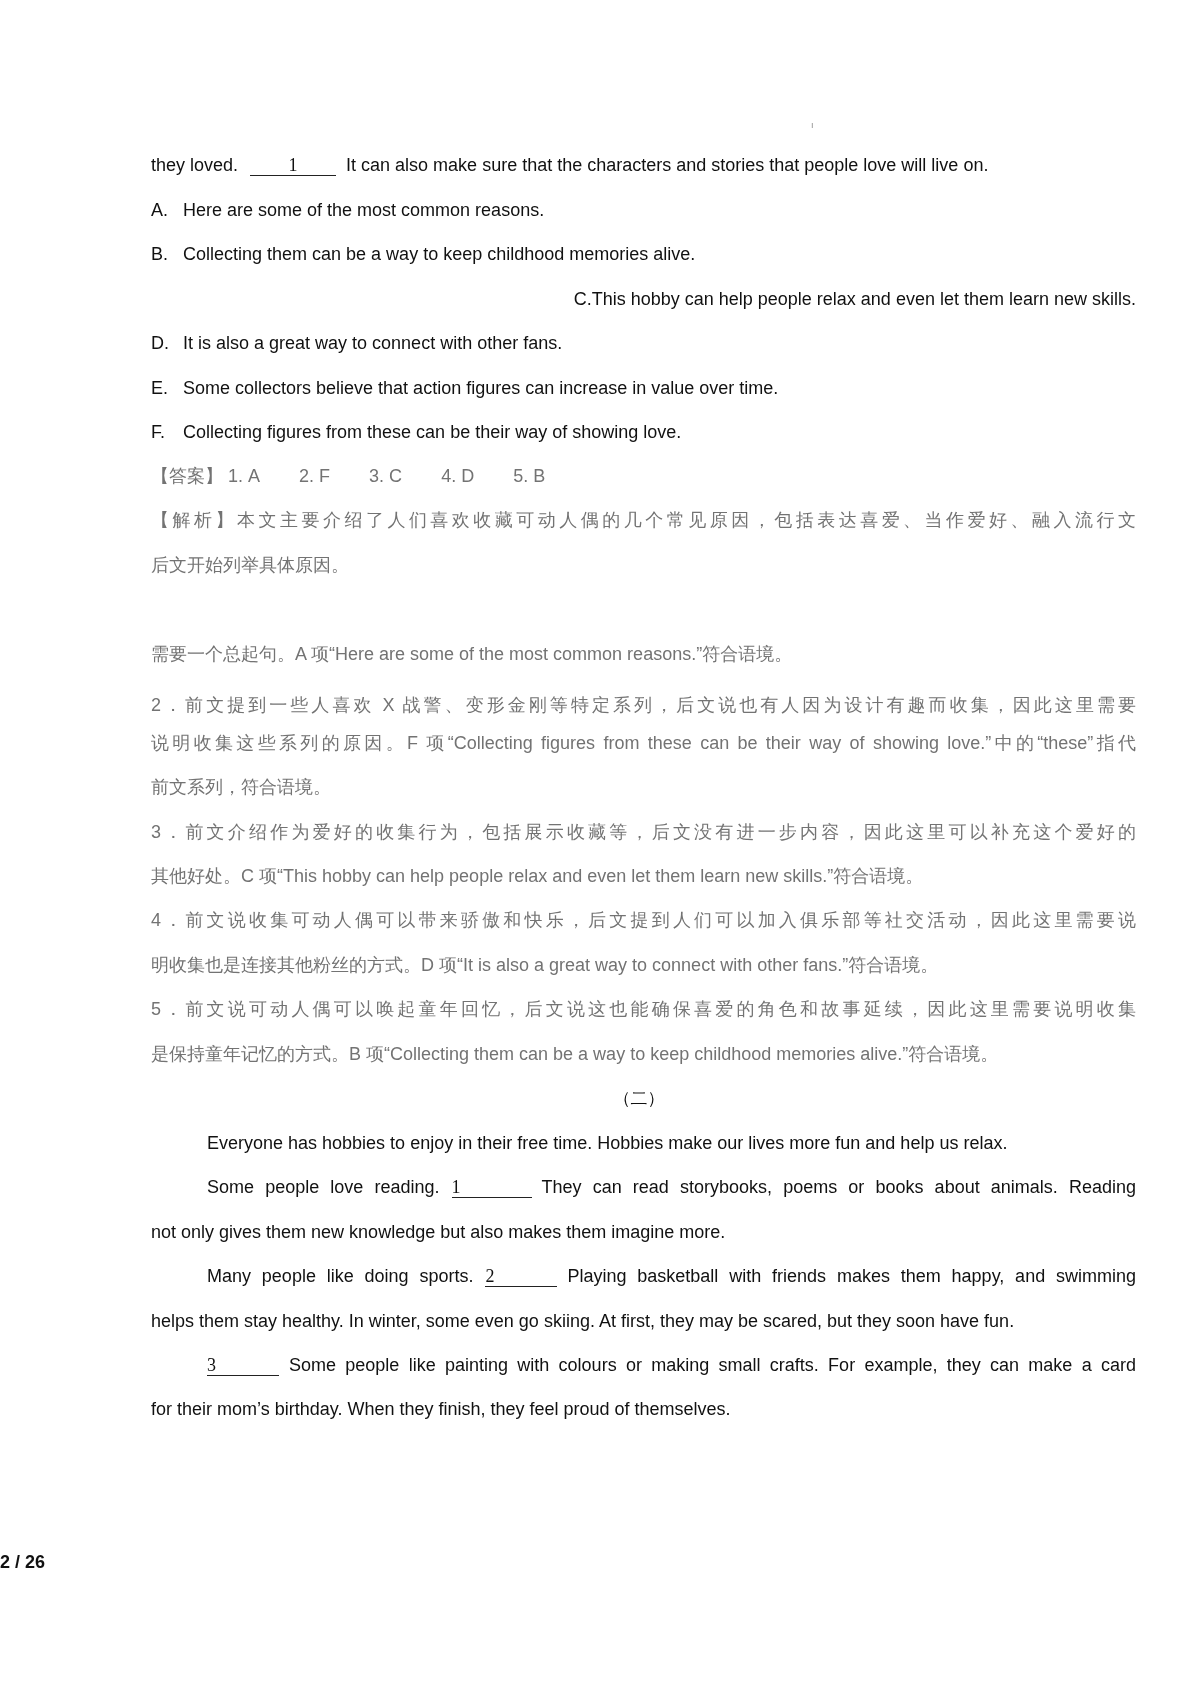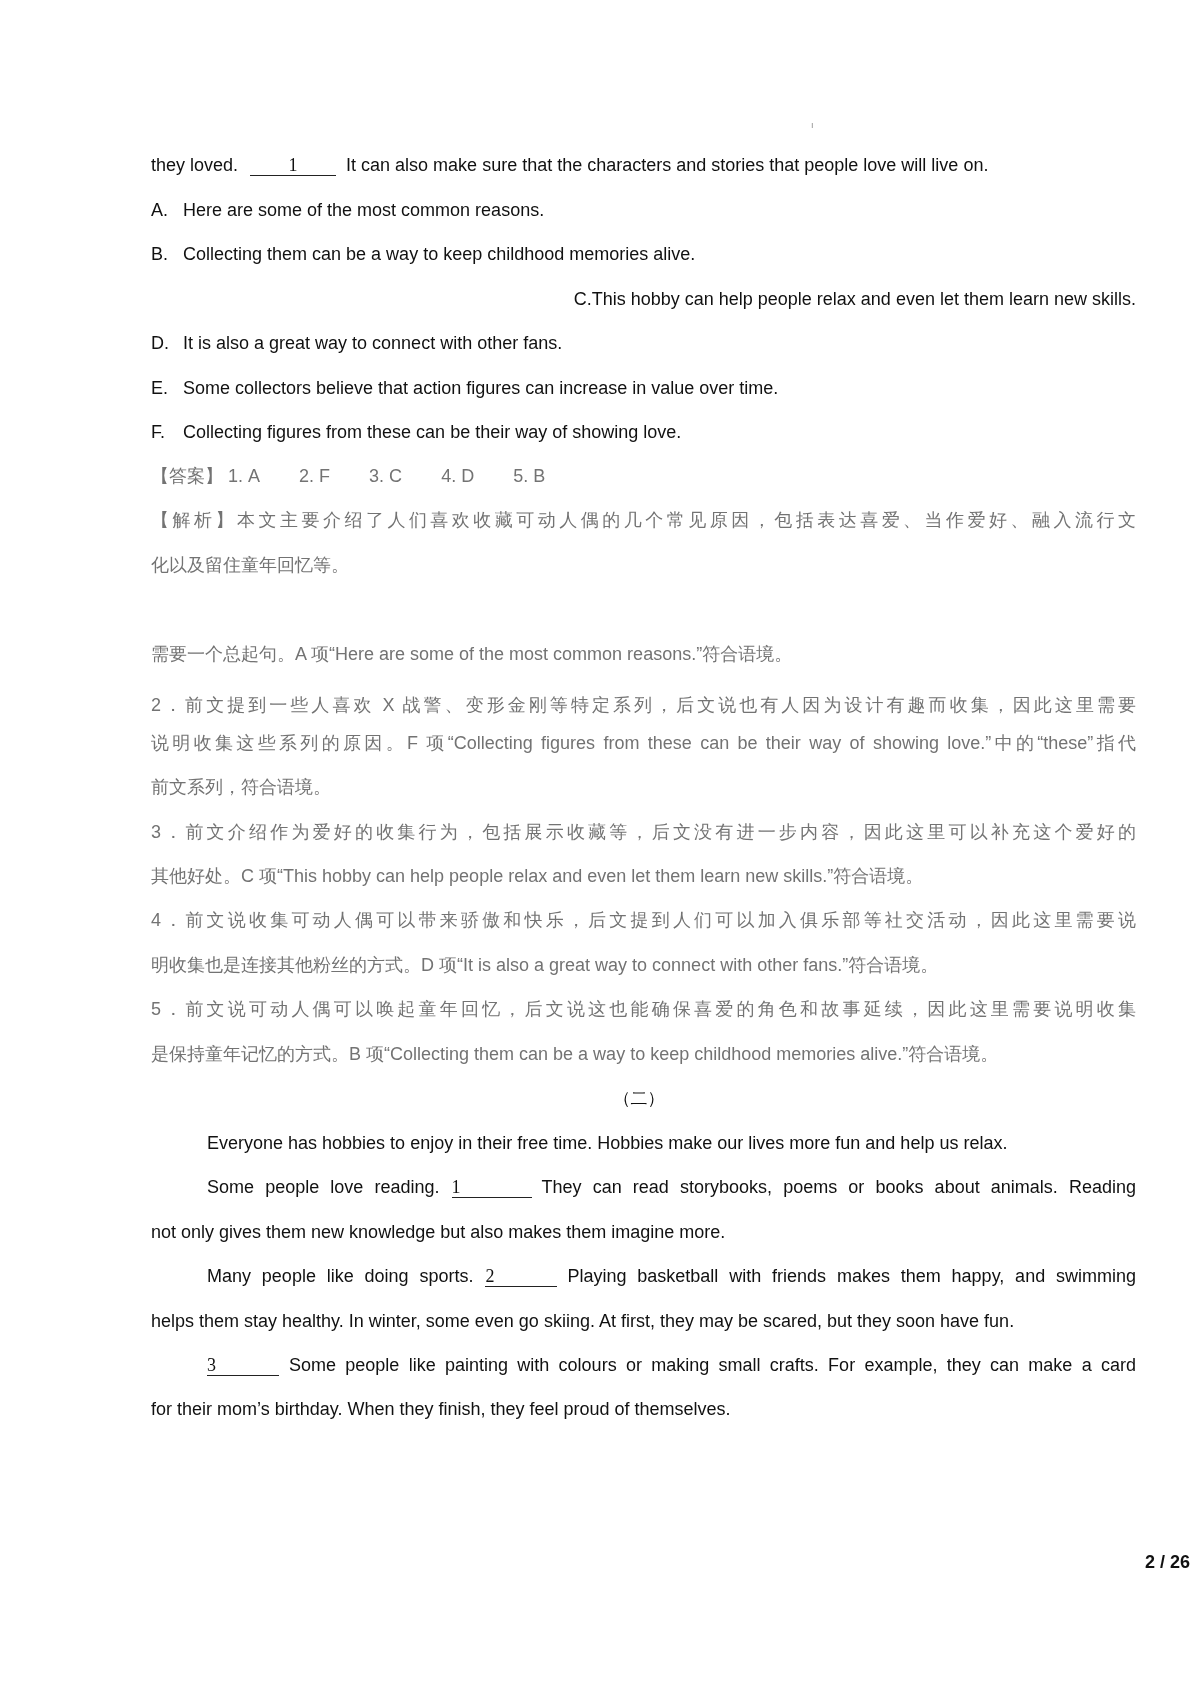--- a/index.html
+++ b/index.html
@@ -8,21 +8,21 @@
   .page { position: absolute; left: 0; top: 0; width: 1190px; height: 1683px; }
   .mark { position: absolute; left: 811px; top: 120px; font-size: 9px; color: #888; }
   .line { position: absolute; left: 107px; width: 985px; font-size: 18px; line-height: 26px; white-space: nowrap; margin-left: 44px; }
   .red { color: #737373; }
   .blank { display: inline-block; border-bottom: 1.5px solid #222; text-align: center;
            font-family: "Liberation Serif", serif; font-size: 18px; line-height: 20px; margin: 0 10px 0 12px; }
   .justify { text-align: justify; text-align-last: justify; }
   .indent { left: 163px; width: 929px; }
   .center { left: 0; width: 1190px; text-align: center; }
   .opt-letter { display: inline-block; width: 32px; }
-  .pagenum { position: absolute; left: 0; width: 1190px; top: 1552px; text-align: right;
+  .pagenum { position: absolute; left: 0; width: 1190px; top: 1552px; text-align: left;
              font-size: 18px; font-weight: bold; }
   .sec-title { font-family: "DejaVu Serif", serif; font-size: 17px; }
 </style>
 </head>
 <body>
 
 <div class="page">
 
   <div class="mark">ı</div>
 
@@ -40,21 +40,21 @@
   <div class="line red" style="top:463px;">
     <span>【答案】</span>
     <span style="margin-right:34px">1. A</span>
     <span style="margin-right:34px">2. F</span>
     <span style="margin-right:34px">3. C</span>
     <span style="margin-right:34px">4. D</span>
     <span>5. B</span>
   </div>
 
   <div class="line red justify" style="top:507px;"><span>【解析】</span><span>本文主要介绍了人们喜欢收藏可动人偶的几个常见原因，包括表达喜爱、当作爱好、融入流行文</span></div>
-  <div class="line red" style="top:552px;">化以及留住童年回忆等。</div>
+  <div class="line red" style="top:552px;">后文开始列举具体原因。</div>
   <div class="line red" style="top:641px;">需要一个总起句。A 项“Here are some of the most common reasons.”符合语境。</div>
   <div class="line red justify" style="top:692px;">2．前文提到一些人喜欢 X 战警、变形金刚等特定系列，后文说也有人因为设计有趣而收集，因此这里需要</div>
   <div class="line red justify" style="top:730px;">说明收集这些系列的原因。F 项“Collecting figures from these can be their way of showing love.”中的“these”指代</div>
   <div class="line red" style="top:774px;">前文系列，符合语境。</div>
   <div class="line red justify" style="top:819px;">3．前文介绍作为爱好的收集行为，包括展示收藏等，后文没有进一步内容，因此这里可以补充这个爱好的</div>
   <div class="line red" style="top:863px;">其他好处。C 项“This hobby can help people relax and even let them learn new skills.”符合语境。</div>
   <div class="line red justify" style="top:907px;">4．前文说收集可动人偶可以带来骄傲和快乐，后文提到人们可以加入俱乐部等社交活动，因此这里需要说</div>
   <div class="line red" style="top:952px;">明收集也是连接其他粉丝的方式。D 项“It is also a great way to connect with other fans.”符合语境。</div>
   <div class="line red justify" style="top:996px;">5．前文说可动人偶可以唤起童年回忆，后文说这也能确保喜爱的角色和故事延续，因此这里需要说明收集</div>
   <div class="line red" style="top:1041px;">是保持童年记忆的方式。B 项“Collecting them can be a way to keep childhood memories alive.”符合语境。</div>

